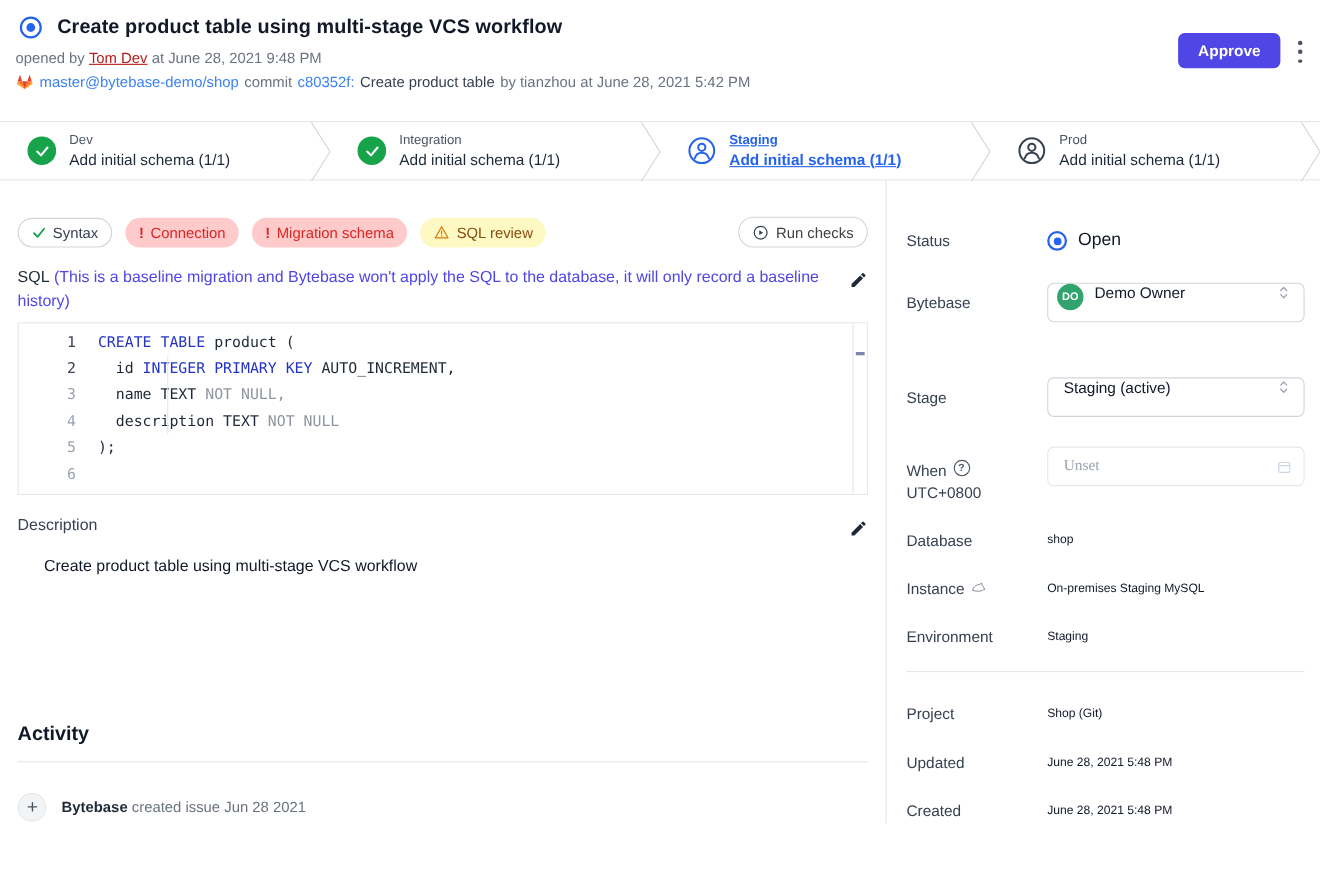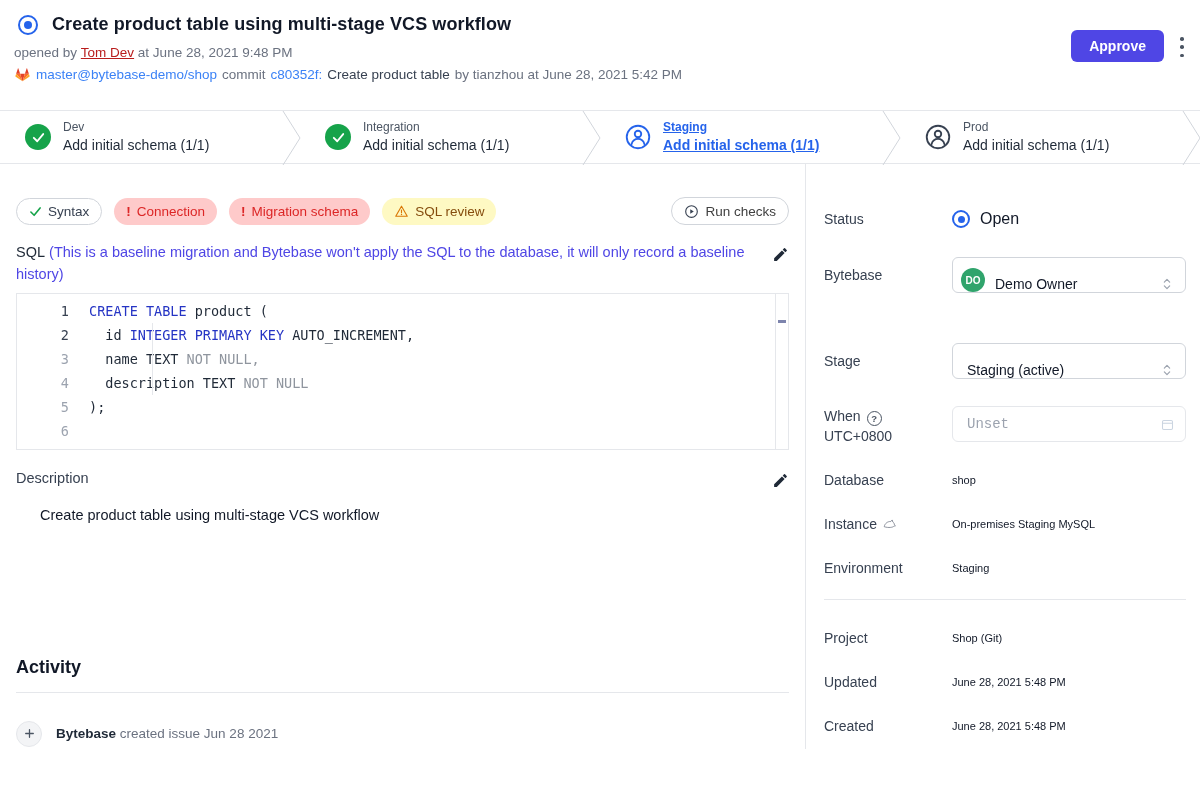--- a/index.html
+++ b/index.html
@@ -102,32 +102,32 @@
   .open-dot { width:18px; height:18px; border:2px solid #2563eb; border-radius:50%;
     display:inline-flex; align-items:center; justify-content:center; }
   .open-dot::after { content:""; width:7px; height:7px; background:#2563eb; border-radius:50%; }
   .row-assignee { height:36px; margin-bottom:50px; }
   .row-stage { height:36px; margin-bottom:27px; }
   .row-when { min-height:42px; margin-bottom:22px; align-items:flex-start; }
   .row-plain { height:20px; margin-bottom:24px; }
   .row-env { margin-bottom:21px; }
   .side-divider { border-top:1px solid #e5e7eb; margin-bottom:28px; }
   .select { flex:1; height:36px; border:1px solid #d1d5db; border-radius:6px; background:#fff;
-    display:flex; align-items:flex-end; gap:10px; padding:0 10px 0 8px; cursor:pointer; }
+    display:flex; align-items:flex-start; gap:10px; padding:0 10px 0 8px; cursor:pointer; }
   .select .txt { font-size:14px; color:#111827; flex:1; }
   .avatar { width:24px; height:24px; border-radius:50%; background:#30a46c; color:#fff;
     font-size:10px; font-weight:700; display:flex; align-items:center; justify-content:center; }
   .select.no-avatar { padding-left:14px; }
   .when-input { flex:1; height:36px; border:1px solid #e5e7eb; border-radius:6px; background:#fff;
     display:flex; align-items:center; padding:0 10px 0 14px; }
   .when-input input { border:none; outline:none; flex:1; font-size:14px; color:#9ca3af;
-    font-family:Liberation Mono, monospace; background:transparent; }
+    font-family:Liberation Serif, serif; background:transparent; }
   .when-input input::placeholder { color:#9ca3af; }
   .when-label-wrap { line-height:1.45; }
-  .when-line { display:flex; align-items:flex-end; gap:6px; }
+  .when-line { display:flex; align-items:flex-start; gap:6px;margin-top:12px; }
   .help-circle { width:15px; height:15px; border:1.4px solid #4b5563; border-radius:50%;
     font-size:9.5px; font-weight:700; color:#4b5563; display:inline-flex; align-items:center;
     justify-content:center; cursor:pointer; }
   .label-icon { display:inline-flex; align-items:center; gap:5px; }
 </style>
 </head>
 <body>
 
 <div class="page">
 

